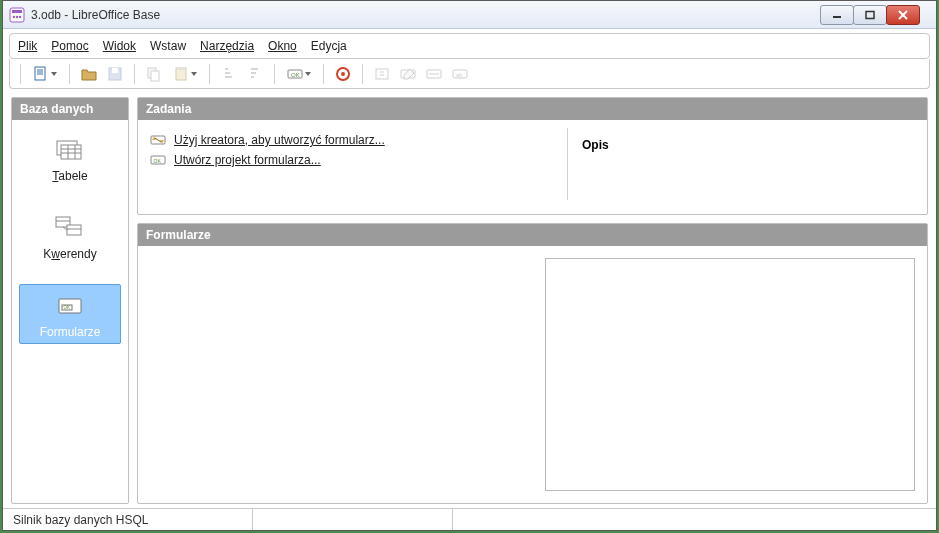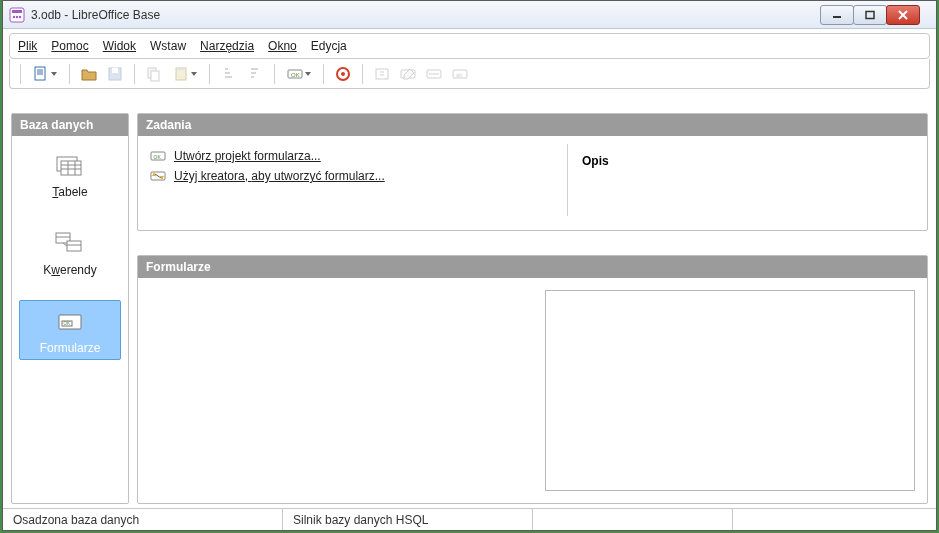--- a/index.html
+++ b/index.html
@@ -108,21 +108,20 @@
     padding: 8px 8px 4px 8px;
     gap: 8px;
     min-height: 0;
   }
   .panel {
     border: 1px solid #c0c0c0;
     border-radius: 2px;
     background: #fff;
     display: flex;
     flex-direction: column;
-    margin-top: 16px;
   }
   .panel-header {
     background: #9b9b9b;
     color: #fff;
     font-weight: bold;
     padding: 4px 8px;
     font-size: 12px;
   }
   
   .sidebar {
@@ -442,35 +441,35 @@
     <div class="right-col">
 
       <div class="panel tasks-panel">
         <div class="panel-header">Zadania</div>
         <div class="tasks-body">
           <div class="tasks-list">
             <div class="task-row">
               <span class="task-icon">
                 <svg viewBox="0 0 16 14">
                     <rect x="1" y="3" width="14" height="8" rx="1" fill="#fff" stroke="#888"></rect>
-                    <text x="3.5" y="9.5" font-size="5" fill="#5a8a3a">OK</text>
-                  </svg>
-              </span>
-              <span class="txt"><span class="ul">Utwórz projekt formularza...</span></span>
-            </div>
-            <div class="task-row">
-              <span class="task-icon">
-                <svg viewBox="0 0 16 14">
-                    <rect x="1" y="3" width="14" height="8" rx="1" fill="#fff" stroke="#888"></rect>
                     <path d="M4 3 l2 4 l-4 0 z M12 11 l-2 -4 l4 0 z" fill="#d8b050"></path>
                     <line x1="5" y1="5" x2="11" y2="9" stroke="#806020"></line>
                   </svg>
               </span>
               <span class="txt"><span>Użyj kreatora, </span><span>aby utworzyć formularz...</span></span>
             </div>
+            <div class="task-row">
+              <span class="task-icon">
+                <svg viewBox="0 0 16 14">
+                    <rect x="1" y="3" width="14" height="8" rx="1" fill="#fff" stroke="#888"></rect>
+                    <text x="3.5" y="9.5" font-size="5" fill="#5a8a3a">OK</text>
+                  </svg>
+              </span>
+              <span class="txt"><span class="ul">Utwórz projekt formularza...</span></span>
+            </div>
           </div>
           <div class="tasks-desc">
             <div class="desc-title">Opis</div>
           </div>
         </div>
       </div>
 
       <div class="panel forms-panel">
         <div class="panel-header">Formularze</div>
         <div class="forms-body">
@@ -478,19 +477,18 @@
           <div class="forms-right">
             <div class="preview-box"></div>
           </div>
         </div>
       </div>
 
     </div>
   </div>
 
   <div class="statusbar">
-    <div class="status-cell c1">Osadzona baza danych</div>
     <div class="status-cell c2">Silnik bazy danych HSQL</div>
     <div class="status-cell c3"></div>
     <div class="status-cell c4"></div>
   </div>
 
 </div>
 
 </body></html>

